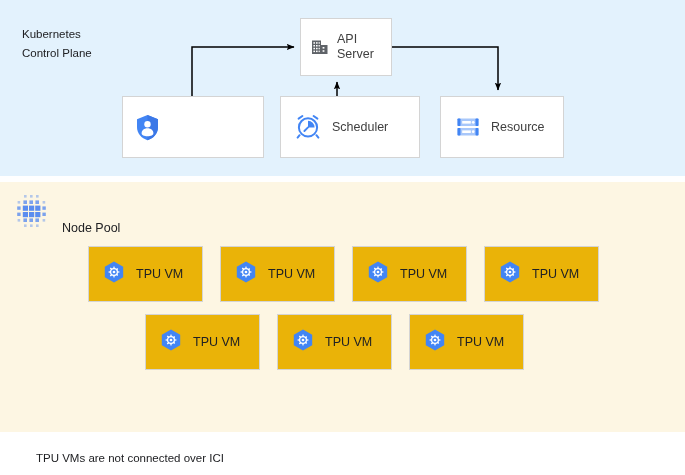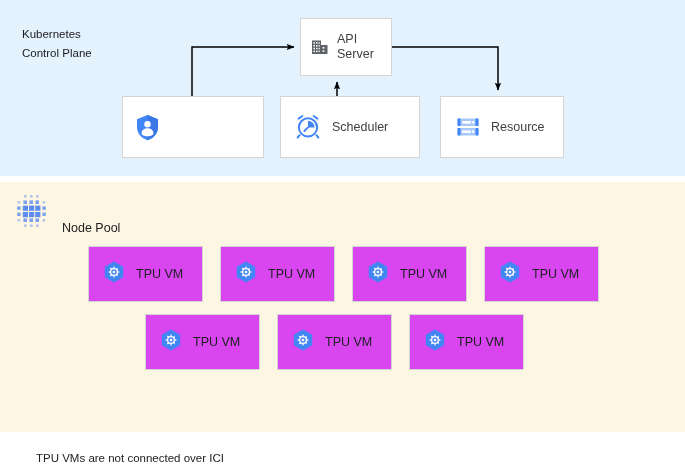--- a/index.html
+++ b/index.html
@@ -96,21 +96,21 @@
 
   #storage-box {
     left: 440px; top: 96px; width: 124px; height: 62px;
     padding-left: 15px;
   }
   #storage-box .icon { margin-right: 11px; }
 
   
   .tpu-box {
     position: absolute;
-    background: #d946ef;
+    background: #eab308;
     border: 1px solid #d4d4d4;
     box-sizing: border-box;
     height: 56px;
     width: 115px;
     display: flex;
     align-items: center;
     padding-left: 13px;
     z-index: 5;
   }
   .tpu-box .icon { margin-right: 10px; flex: 0 0 auto; }

